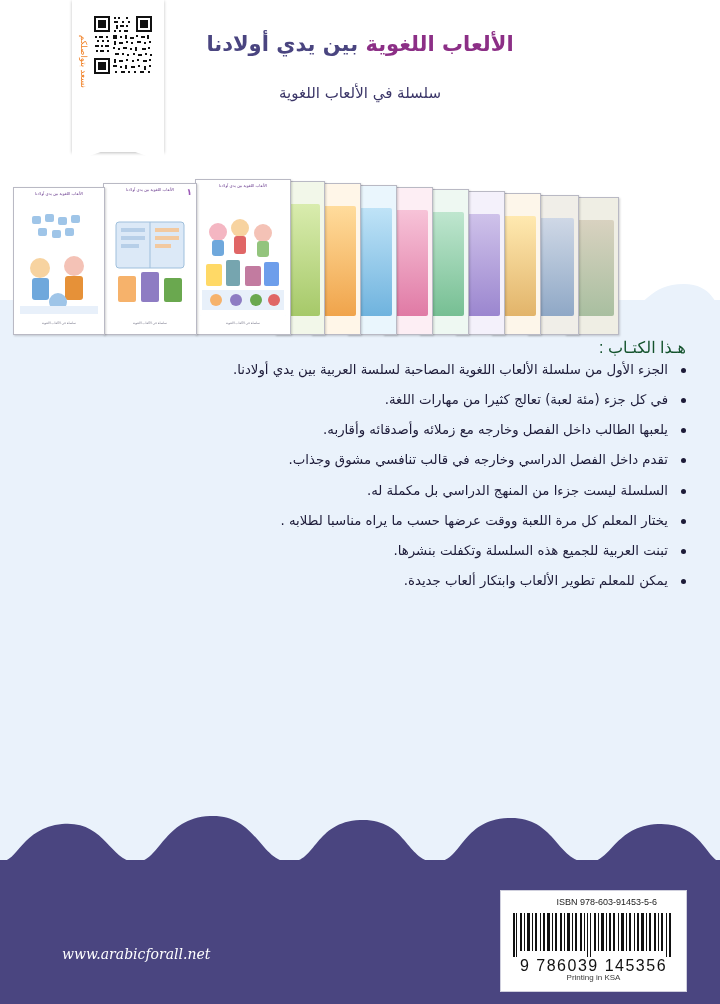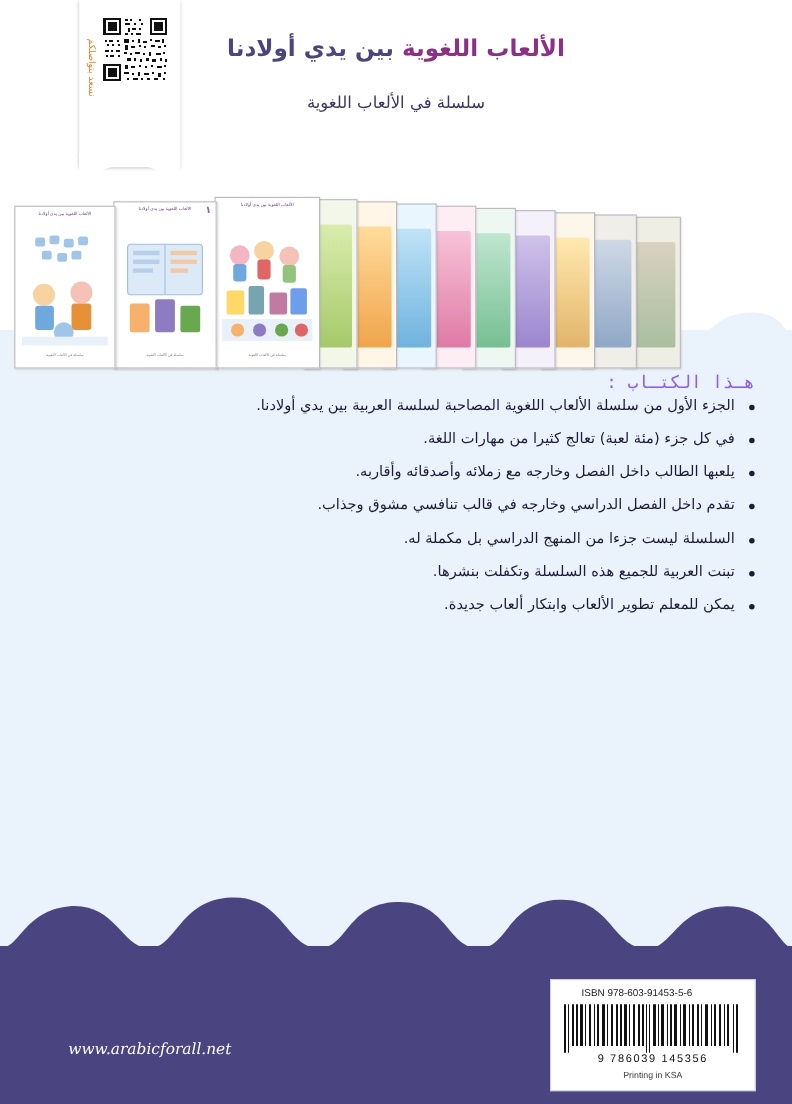--- a/index.html
+++ b/index.html
@@ -189,23 +189,23 @@
     width: 3px;
     background: rgba(0,0,0,0.08);
   }
 
   
   .about-title {
     position: absolute;
     right: 34px;
     top: 338px;
     z-index: 5;
-    font-family: Liberation Mono, monospace;
+    font-family: Liberation Sans, sans-serif;
     font-size: 16px;
-    color: #8b5cf6;
+    color: #14532d;
     letter-spacing: 1px;
     direction: rtl;
   }
   .bullets {
     position: absolute;
     right: 34px;
     top: 361px;
     width: 640px;
     z-index: 5;
     direction: rtl;
@@ -242,38 +242,38 @@
     top: 890px;
     width: 185px;
     height: 100px;
     background: #ffffff;
     border: 1px solid #cfcfdd;
     z-index: 7;
   }
   .isbn-text {
     position: absolute;
     left: 0; top: 6px; width: 156px;
-    text-align: center;
+    text-align: right;
     font-family: "Liberation Sans", sans-serif;
     font-size: 9px;
     color: #1b1b1b;
     direction: ltr;
   }
   .barcode {
     position: absolute;
     left: 10px; top: 22px;
     width: 165px; height: 44px;
   }
   .barcode svg { display: block; }
   .barcode-digits {
     position: absolute;
     left: 0; top: 66px; width: 185px;
     text-align: center;
     font-family: "Liberation Sans", sans-serif;
-    font-size: 10px;
+    font-size: 16px;
     letter-spacing: 1.5px;
     color: #111;
     direction: ltr;
   }
   .printing {
     position: absolute;
     left: 0; top: 82px; width: 185px;
     text-align: center;
     font-family: "Liberation Sans", sans-serif;
     font-size: 8px;
@@ -541,20 +541,21 @@
     </div>
   </div>
 
   <div class="about-title">هـذا الكتـاب :</div>
   <ul class="bullets">
     <li>الجزء الأول من سلسلة الألعاب اللغوية المصاحبة لسلسة العربية بين يدي أولادنا.</li>
     <li>في كل جزء (مئة لعبة) تعالج كثيرا من مهارات اللغة.</li>
     <li>يلعبها الطالب داخل الفصل وخارجه مع زملائه وأصدقائه وأقاربه.</li>
     <li>تقدم داخل الفصل الدراسي وخارجه في قالب تنافسي مشوق  وجذاب.</li>
     <li>السلسلة ليست جزءا من المنهج الدراسي بل مكملة له.</li>
+    <li>يختار المعلم كل مرة  اللعبة ووقت عرضها  حسب ما يراه مناسبا لطلابه .</li>
     <li>تبنت العربية للجميع هذه السلسلة وتكفلت بنشرها.</li>
     <li>يمكن للمعلم تطوير الألعاب وابتكار ألعاب جديدة.</li>
   </ul>
 
   <div class="isbn-box">
     <div class="isbn-text">ISBN 978-603-91453-5-6</div>
     <div class="barcode">
       <svg width="165" height="44" viewBox="0 0 165 44" shape-rendering="crispEdges">
         <rect width="165" height="44" fill="#ffffff"></rect>
         <g fill="#111111">

